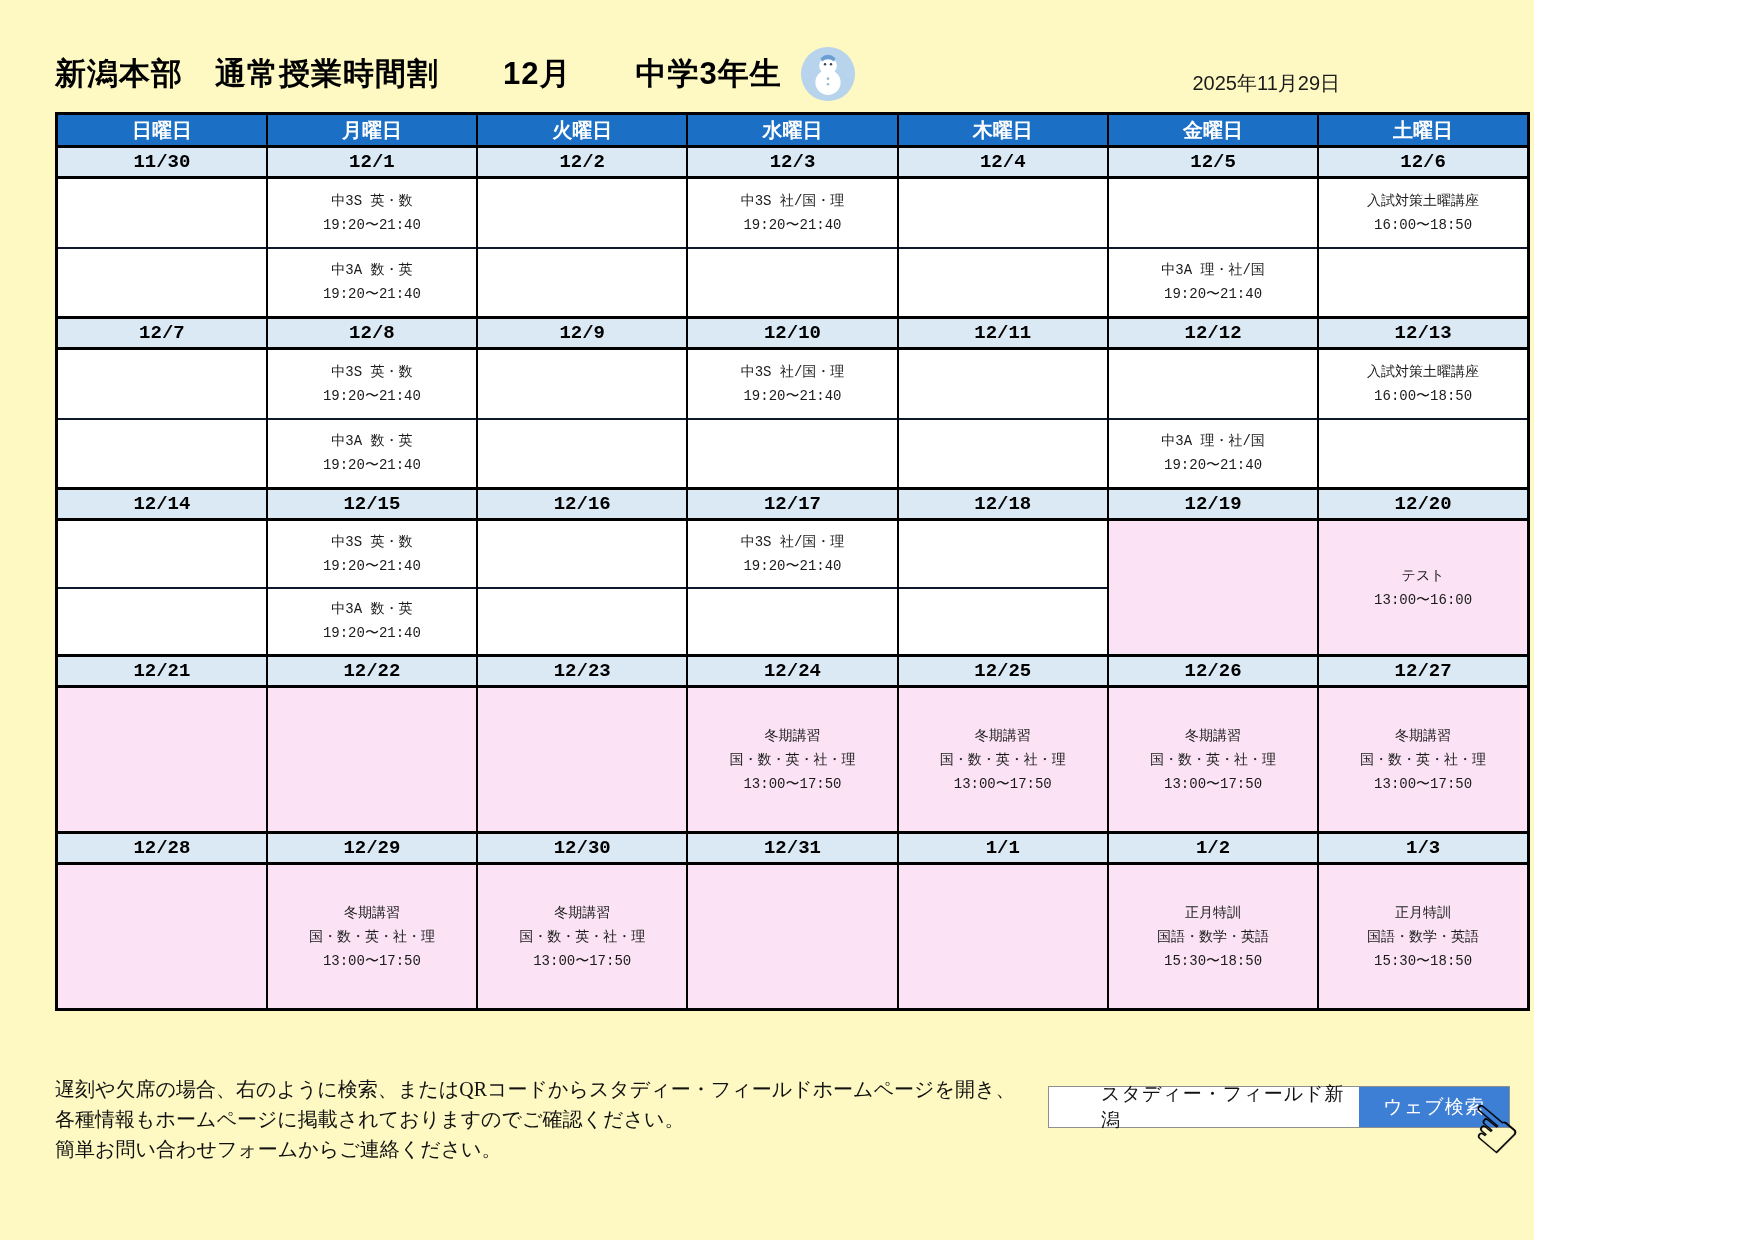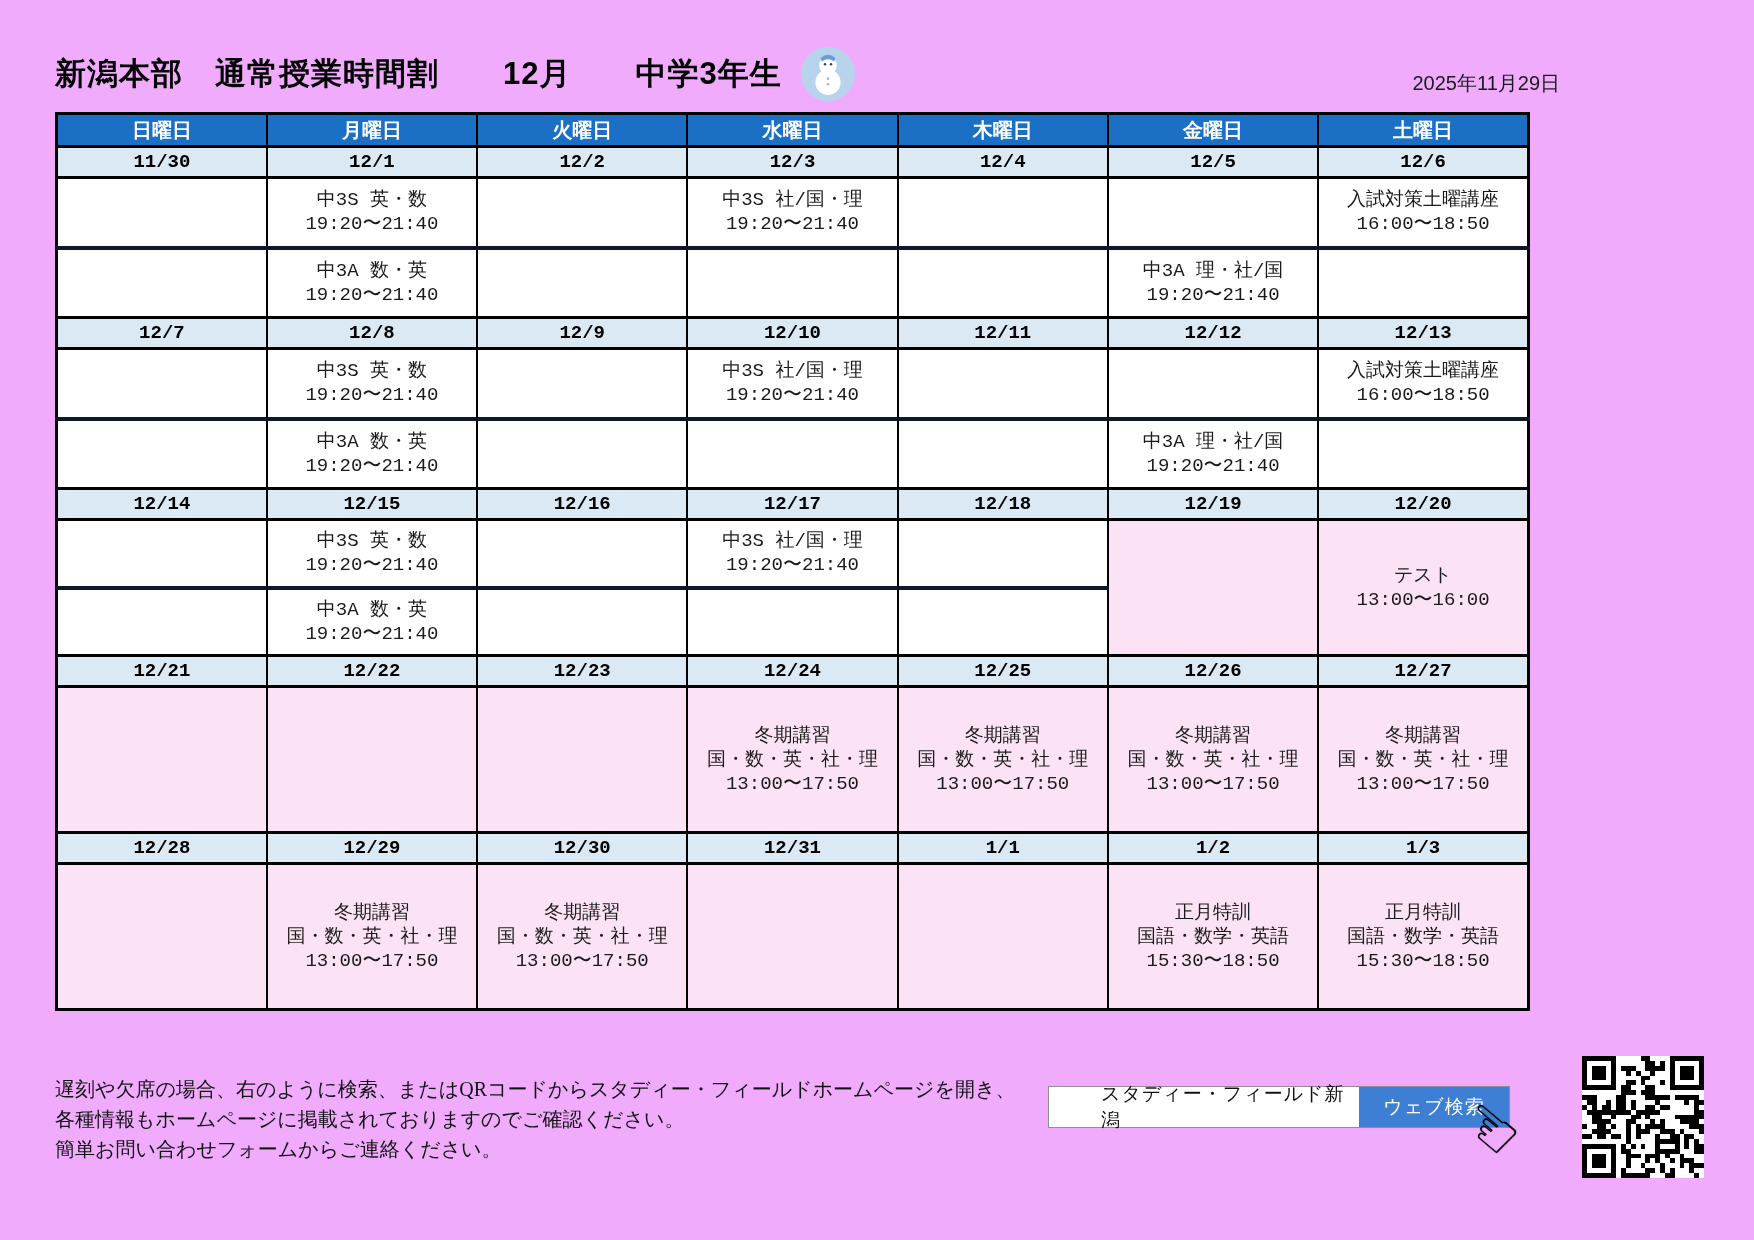--- a/index.html
+++ b/index.html
@@ -1,39 +1,39 @@
 <!DOCTYPE html>
 <html><head>
 <meta charset="utf-8">
 <style>
   * { box-sizing: border-box; margin: 0; padding: 0; }
   html,body { width:1754px; height:1240px; background:#fff; font-family:"Liberation Sans","DejaVu Sans",sans-serif; }
-  .page { position:relative; width:1754px; height:1240px; overflow:hidden; background:#f0abfc; }
+  .page { position:relative; width:1534px; height:1240px; overflow:hidden; background:#fef9c3; }
 
   
   .titlebar { position:absolute; left:55px; top:46px; display:flex; align-items:center; gap:18px; }
   .title { font-size:31px; font-weight:bold; color:#000; letter-spacing:1px; white-space:pre; }
   .snowman { width:56px; height:56px; }
   .issue-date { position:absolute; top:70px; right:194px; font-size:20px; color:#1a1a1a; }
 
   
   table.cal { position:absolute; left:55px; top:112px; width:1475px; border-collapse:collapse; table-layout:fixed; border:3px solid #000;font-family:Liberation Mono, monospace; }
   .cal th, .cal td { border:2px solid #000; text-align:center; vertical-align:middle; padding:0; }
   tr.dayhdr { height:33px; }
   tr.dayhdr th { background:#1b6fc4; color:#fff; font-size:20px; font-weight:bold; }
   tr.daterow { height:31px; }
   tr.daterow td { background:#dbe9f5; font-size:19px; font-weight:bold; color:#000; border-top:3px solid #000; border-bottom:3px solid #000; }
   tr.evA { height:70px; }
   tr.evB { height:70px; }
   tr.evA3 { height:68px; }
   tr.evB3 { height:68px; }
   tr.evTall { height:146px;margin-top:6px; }
   tr.evA td, tr.evA3 td { border-bottom:1px solid #000; }
-  tr.evB td, tr.evB3 td { border-top:4px solid #0f172a; }
-  td.ev { background:#fff; font-size:19px; color:#1a1a1a; line-height:24px; }
+  tr.evB td, tr.evB3 td { border-top:2px solid #0f172a; }
+  td.ev { background:#fff; font-size:14px; color:#1a1a1a; line-height:24px; }
   td.pink { background:#fbe3f5; }
 
   
   .notes { position:absolute; left:55px; top:1074px; font-size:20px; color:#111; line-height:30px;font-family:Liberation Serif, serif; }
   .searchwrap { position:absolute; left:1048px; top:1086px; width:462px; height:42px; display:flex; border:1px solid #8f8f8f; background:#fff;padding-left:36px; }
   .query { flex:1; display:flex; align-items:center; padding-left:16px; font-size:19px; color:#111; letter-spacing:1px; }
   .searchbtn { width:150px; height:100%; border:none; background:#3e7fd6; color:#fff; font-size:19px; font-family:Liberation Mono, monospace; letter-spacing:1px; cursor:pointer; }
   .hand { position:absolute; left:1462px; top:1096px; font-size:64px; color:#000; transform:rotate(40deg); line-height:1; z-index:5; text-shadow:0 0 1px #000; }
   .qr { position:absolute; left:1582px; top:1056px; width:122px; height:122px; background:#fff; }
 </style>

